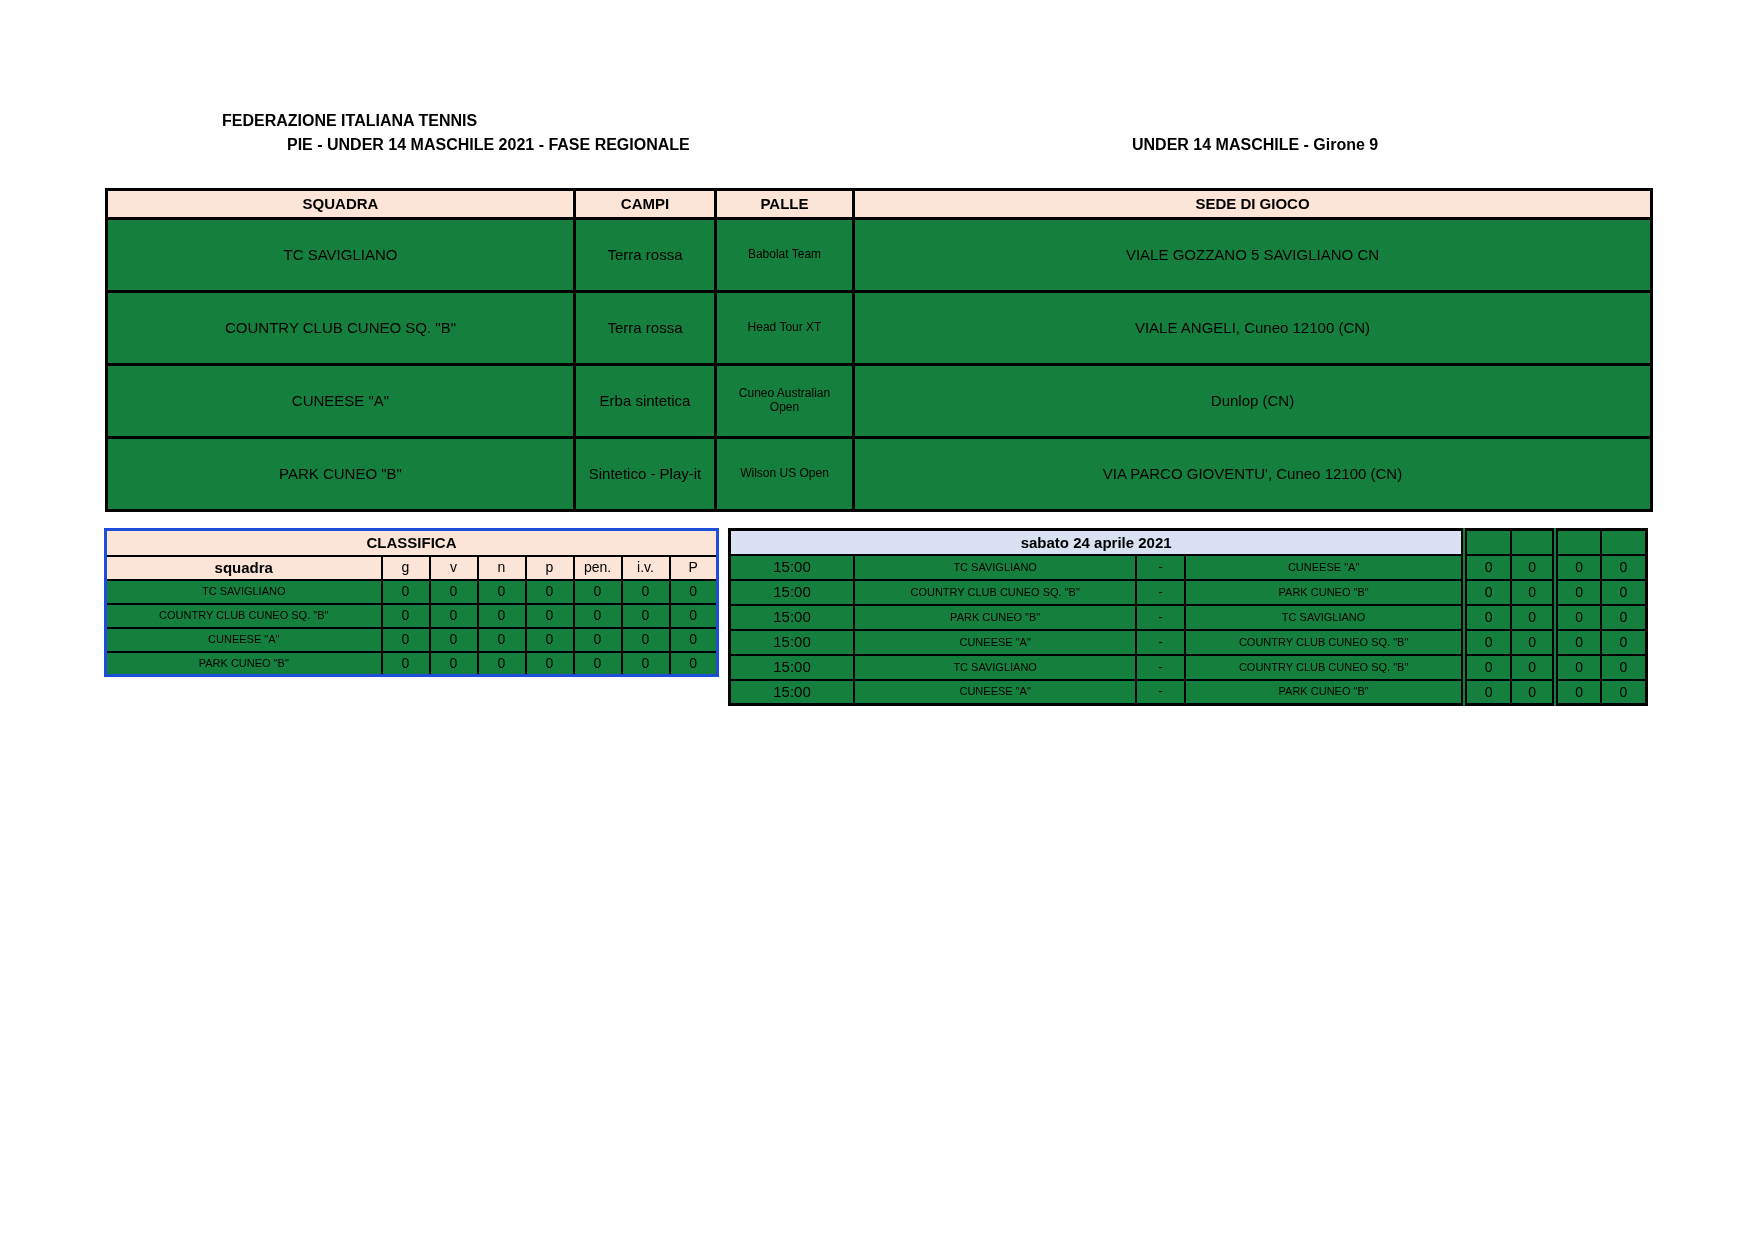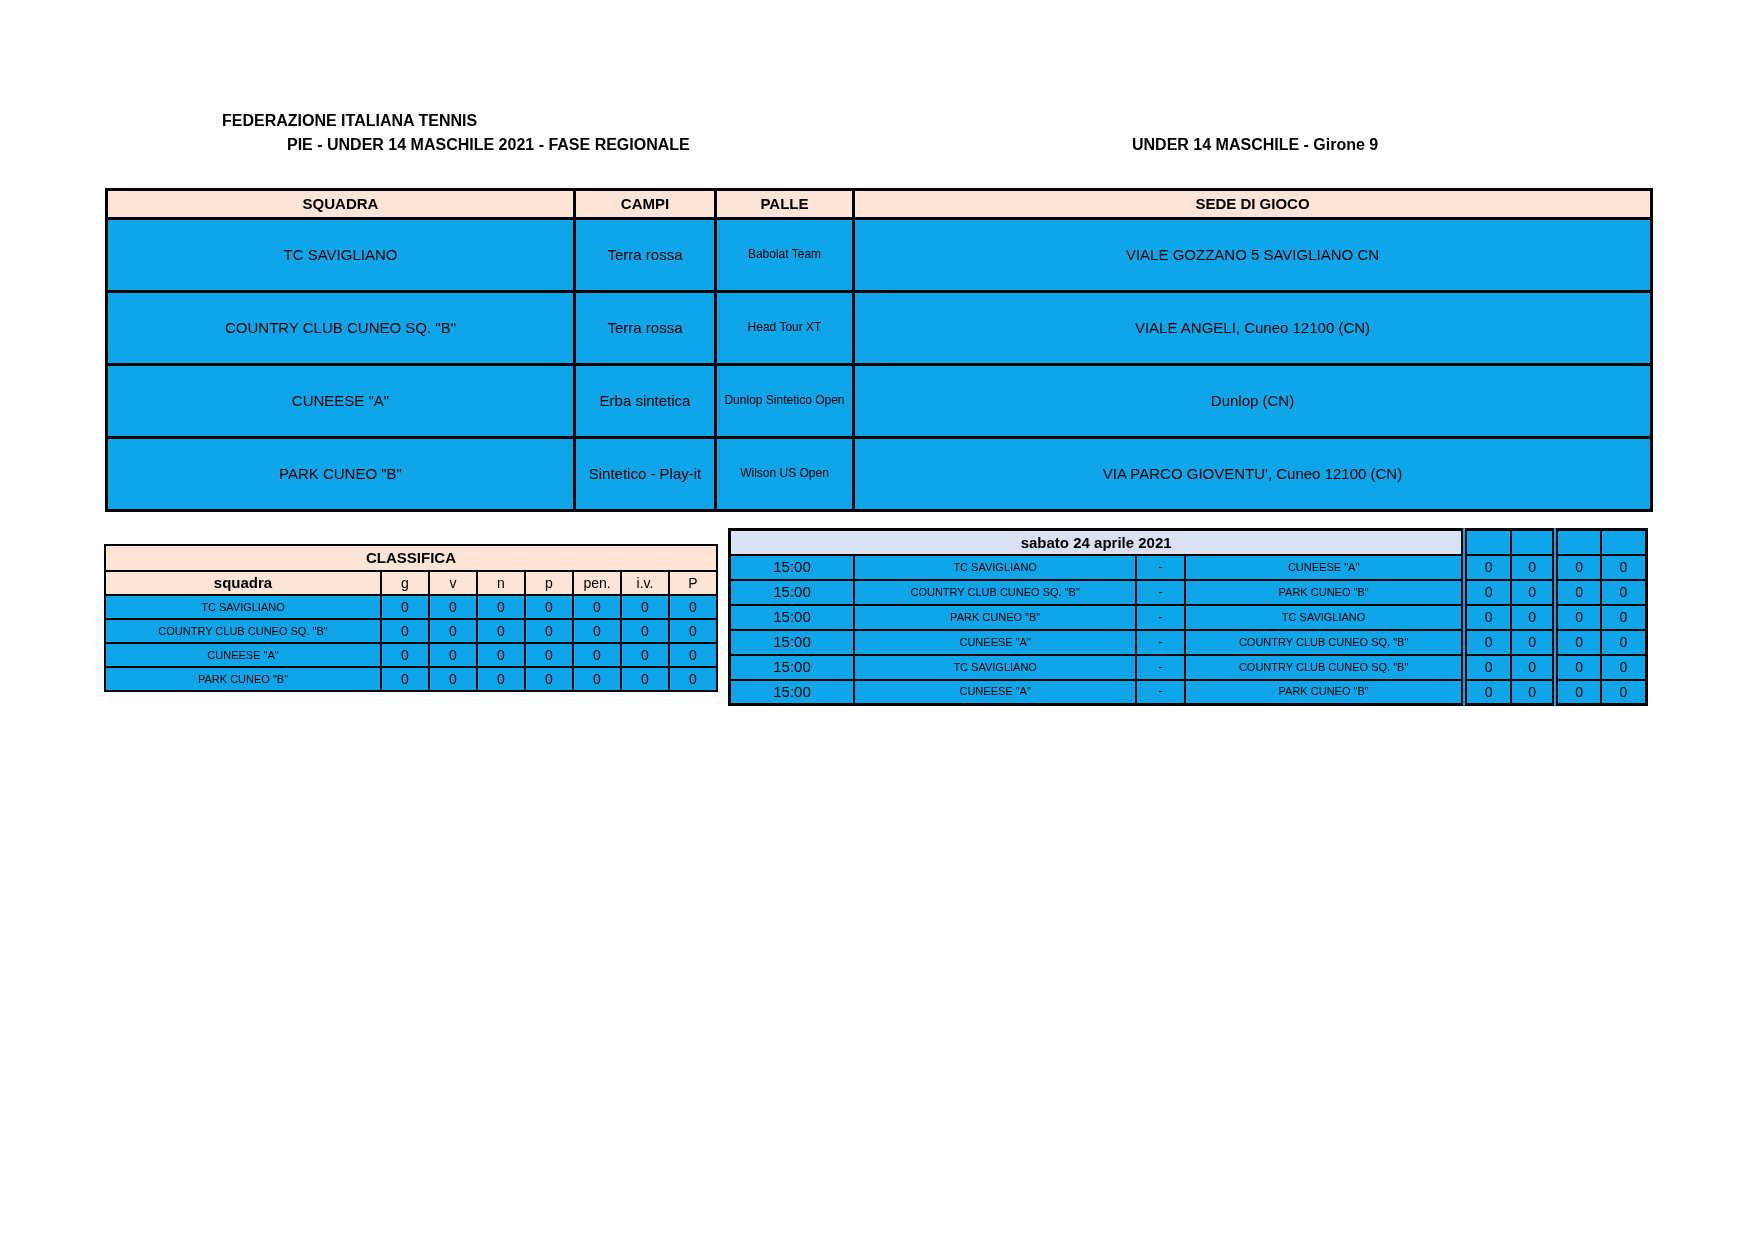--- a/index.html
+++ b/index.html
@@ -5,32 +5,32 @@
   * { margin:0; padding:0; box-sizing:border-box; }
   html,body { background:#ffffff; }
   body { font-family:"Liberation Sans", sans-serif; color:#000; }
   .page { position:relative; width:1755px; height:935px; background:#fff; overflow:hidden; }
 
   .hdr { position:absolute; font-weight:bold; font-size:16px; white-space:nowrap; }
   .t1 { left:222px; top:112px; }
   .t2 { left:287px; top:136px; }
   .t3 { left:1132px; top:136px; }
 
-  table { border-collapse:collapse; table-layout:fixed; position:absolute; background:#0ea5e9; }
+  table { border-collapse:collapse; table-layout:fixed; position:absolute; background:#15803d; }
   td, th { text-align:center; vertical-align:middle; overflow:hidden; line-height:1.15; }
 
   
   .teams { left:105px; top:188px; width:1545px; border:3px solid #000; }
   .teams td, .teams th { border:3px solid #000; }
   .teams th { background:#FCE4D6; font-size:15px; height:29px; }
   .teams td { font-size:15px; height:73px; }
   .teams td.small { font-size:12px; padding:16px 6px; }
 
   
-  .classifica { left:104px; top:528px; width:612px; border:1px solid #1d4ed8;margin-top:16px; }
+  .classifica { left:104px; top:528px; width:612px; border:3px solid #1d4ed8; }
   .classifica td, .classifica th { border:2px solid #000; }
   .classifica tr.title th { background:#FCE4D6; font-size:15px; height:26px; }
   .classifica tr.cols th { background:#FCE4D6; height:24px; }
   .classifica tr.cols th.sq { font-size:15px; }
   .classifica tr.cols th.letter { font-size:14px; font-weight:normal; }
   .classifica td { height:24px; }
   .classifica td.team { font-size:11px; }
   .classifica td.num { font-size:14px; }
 
   
@@ -76,21 +76,21 @@
     </tr>
     <tr>
       <td>COUNTRY CLUB CUNEO SQ. "B"</td>
       <td>Terra rossa</td>
       <td class="small">Head Tour XT</td>
       <td>VIALE ANGELI, Cuneo 12100 (CN)</td>
     </tr>
     <tr>
       <td>CUNEESE "A"</td>
       <td>Erba sintetica</td>
-      <td class="small">Dunlop Sintetico Open</td>
+      <td class="small">Cuneo Australian Open</td>
       <td>Dunlop (CN)</td>
     </tr>
     <tr>
       <td>PARK CUNEO "B"</td>
       <td>Sintetico - Play-it</td>
       <td class="small">Wilson US Open</td>
       <td>VIA PARCO GIOVENTU', Cuneo 12100 (CN)</td>
     </tr>
   </tbody>
     </table>

